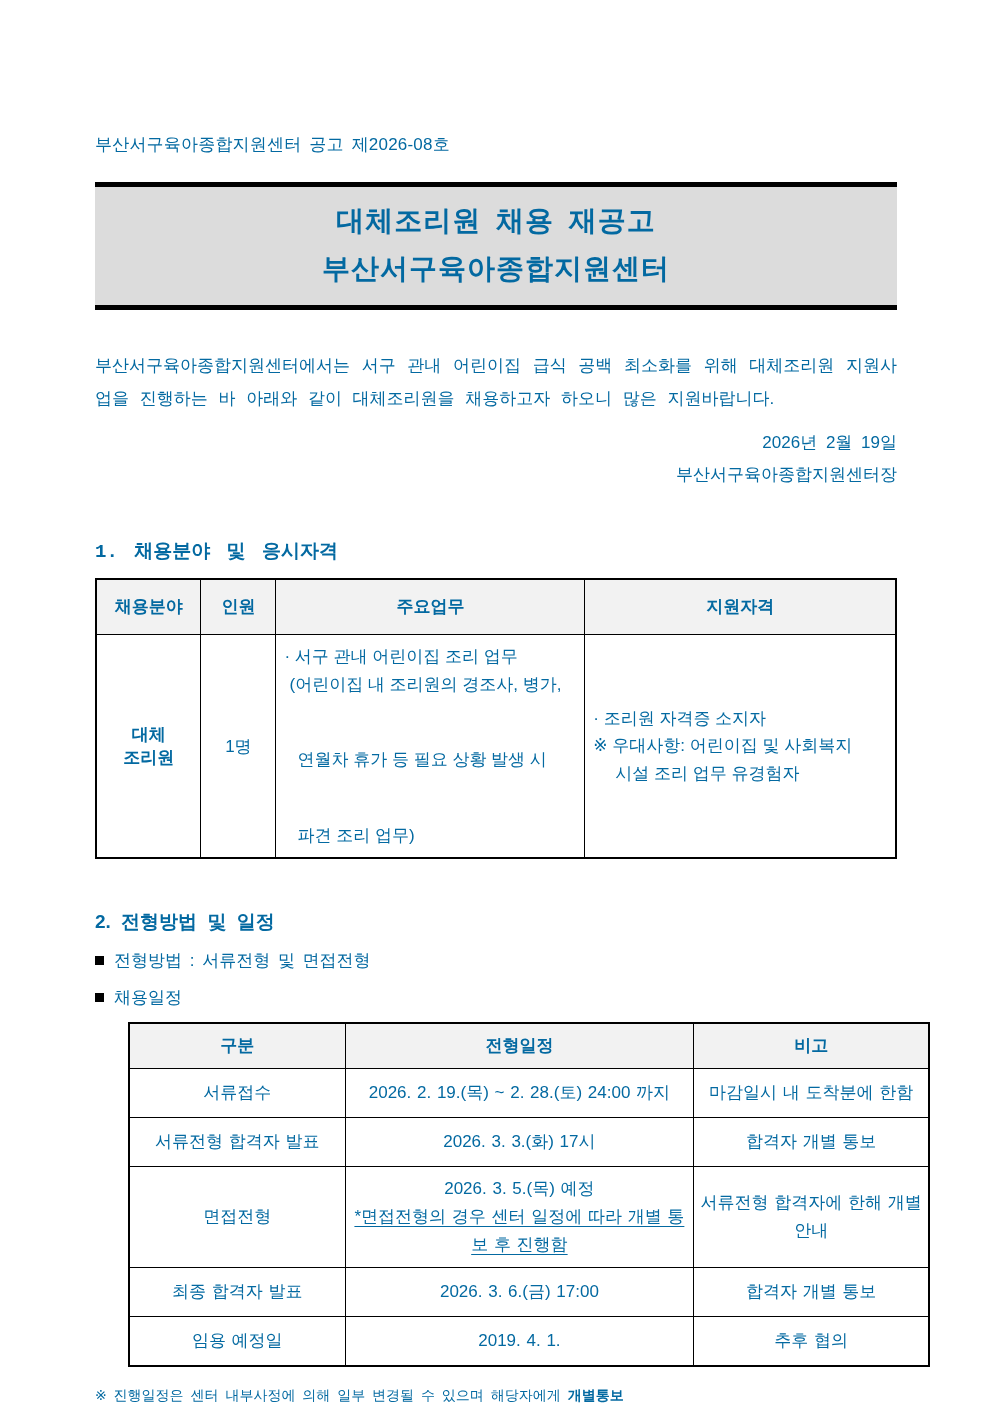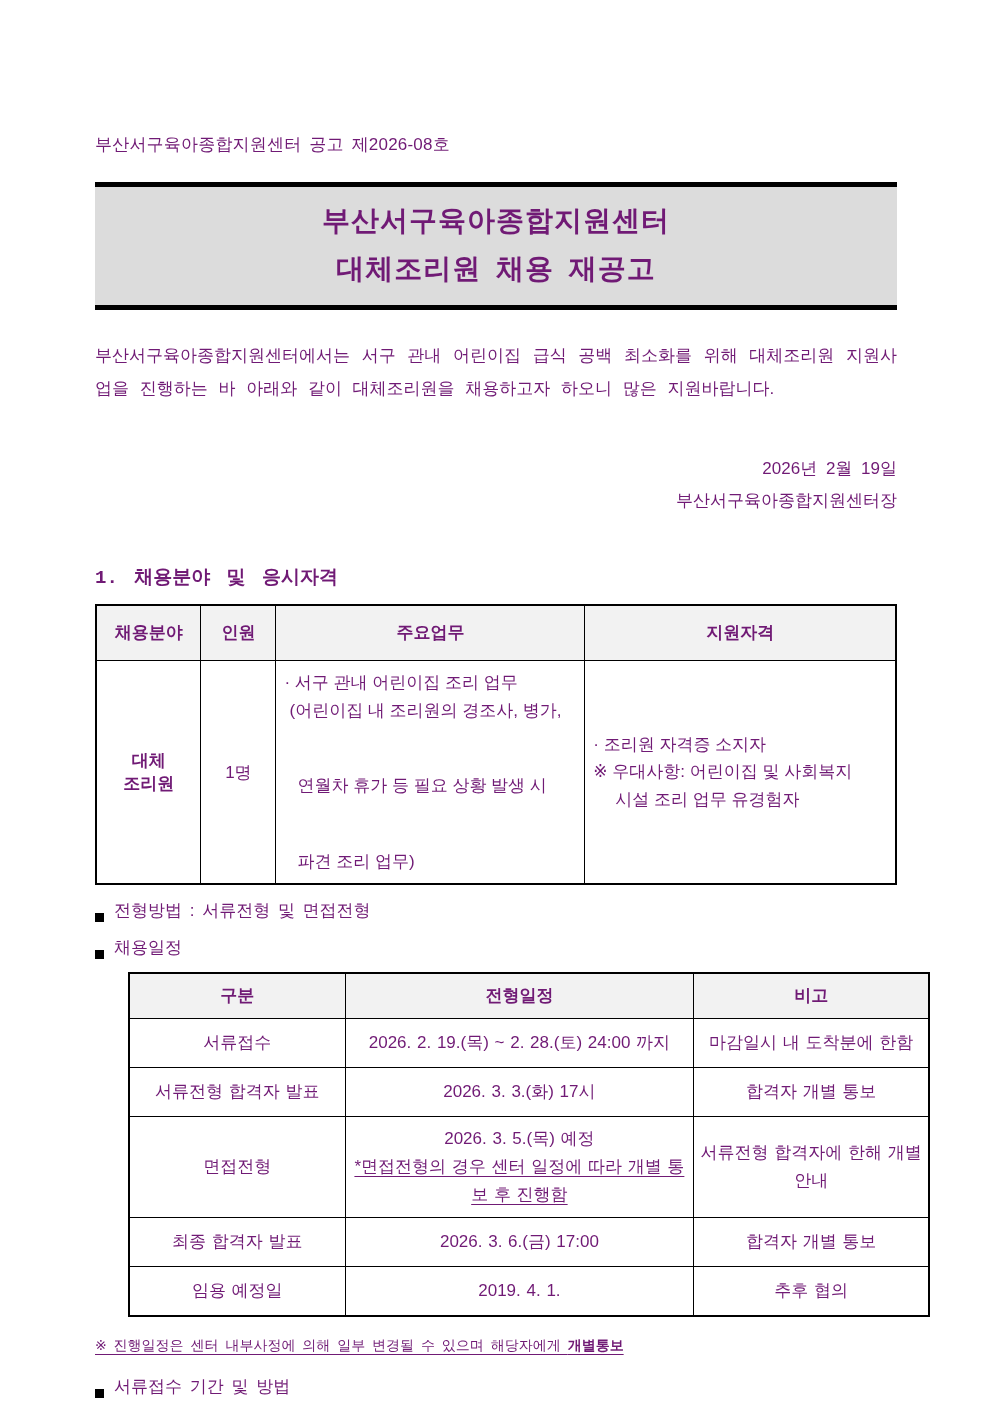--- a/index.html
+++ b/index.html
@@ -4,21 +4,21 @@
 <style>
   * { margin: 0; padding: 0; box-sizing: border-box; }
   html, body { background: #ffffff; }
   .page {
     position: relative;
     width: 992px;
     height: 1403px;
     margin: 0 auto;
     background: #ffffff;
     font-family: "Liberation Sans", "DejaVu Sans", sans-serif;
-    color: #701a75;
+    color: #0369a1;
     overflow: hidden;
     padding: 133px 95px 0 95px;
   }
   .doc-number {
     font-size: 17px;
     letter-spacing: 0.2px;
     word-spacing: 3px;
   }
   .title-box {
     margin-top: 26px;
@@ -29,28 +29,28 @@
     padding: 10px 0 12px 0;
   }
   .title-line {
     font-size: 28px;
     font-weight: bold;
     line-height: 1.72;
     letter-spacing: 1px;
     word-spacing: 6px;
   }
   .intro {
-    margin-top: 30px;
+    margin-top: 40px;
     font-size: 17px;
     line-height: 1.9;
     text-align: justify;
     word-spacing: 6px;
   }
   .sign-block {
-    margin-top: 48px;
+    margin-top: 12px;
     text-align: right;
     font-size: 17px;
     line-height: 1.9;
     word-spacing: 4px;
   }
   .section-heading {
     font-size: 19px;
     font-weight: bold;
     word-spacing: 5px;
   }
@@ -80,21 +80,21 @@
   .t1 td { height: 112px; }
   .cell-center { text-align: center; }
   .cell-left { text-align: left; padding: 8px 6px 8px 8px; line-height: 1.62; }
   .bold { font-weight: bold; }
   .line { display: block; }
   .indent-1 { padding-left: 5px; }
   .indent-2 { padding-left: 13px; margin-top: 48px; }
   .indent-3 { padding-left: 22px; }
   .bullet-row {
     display: flex;
-    align-items: flex-end;
+    align-items: center;
     font-size: 17px;
     margin-top: 14px;
     word-spacing: 3px;
   }
   .square-bullet {
     display: inline-block;
     width: 9px;
     height: 9px;
     background: #000;
     margin-right: 10px;
@@ -123,22 +123,22 @@
   }
 </style>
 </head>
 <body>
 
 <div class="page">
 
   <div class="doc-number">부산서구육아종합지원센터 공고 제2026-08호</div>
 
   <div class="title-box">
+    <div class="title-line">대체조리원 채용 재공고</div>
     <div class="title-line">부산서구육아종합지원센터</div>
-    <div class="title-line">대체조리원 채용 재공고</div>
   </div>
 
   <div class="intro">부산서구육아종합지원센터에서는 서구 관내 어린이집 급식 공백 최소화를 위해 대체조리원 지원사업을 진행하는 바 아래와 같이 대체조리원을 채용하고자 하오니 많은 지원바랍니다.</div>
 
   <div class="sign-block">
     <div>2026년 2월 19일</div>
     <div>부산서구육아종합지원센터장</div>
   </div>
 
   <div class="section-heading section1-heading">1. 채용분야 및 응시자격</div>
@@ -173,20 +173,21 @@
         </td>
         <td class="cell-left">
           <span class="line">· 조리원 자격증 소지자</span>
           <span class="line">※ 우대사항: 어린이집 및 사회복지</span>
           <span class="line indent-3">시설 조리 업무 유경험자</span>
         </td>
       </tr>
     </tbody>
   </table>
 
+  <div class="section-heading section2-heading">2. 전형방법 및 일정</div>
 
   <div class="bullet-row">
     <span class="square-bullet"></span>
     <span>전형방법 : 서류전형 및 면접전형</span>
   </div>
   <div class="bullet-row">
     <span class="square-bullet"></span>
     <span>채용일정</span>
   </div>
 

